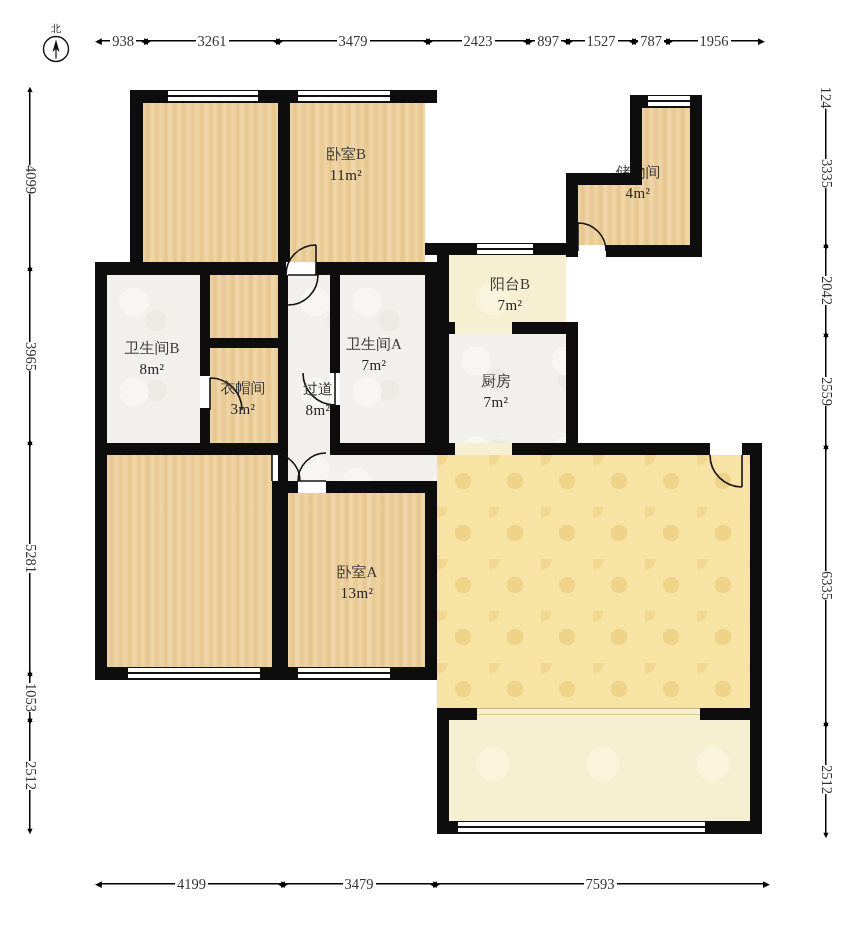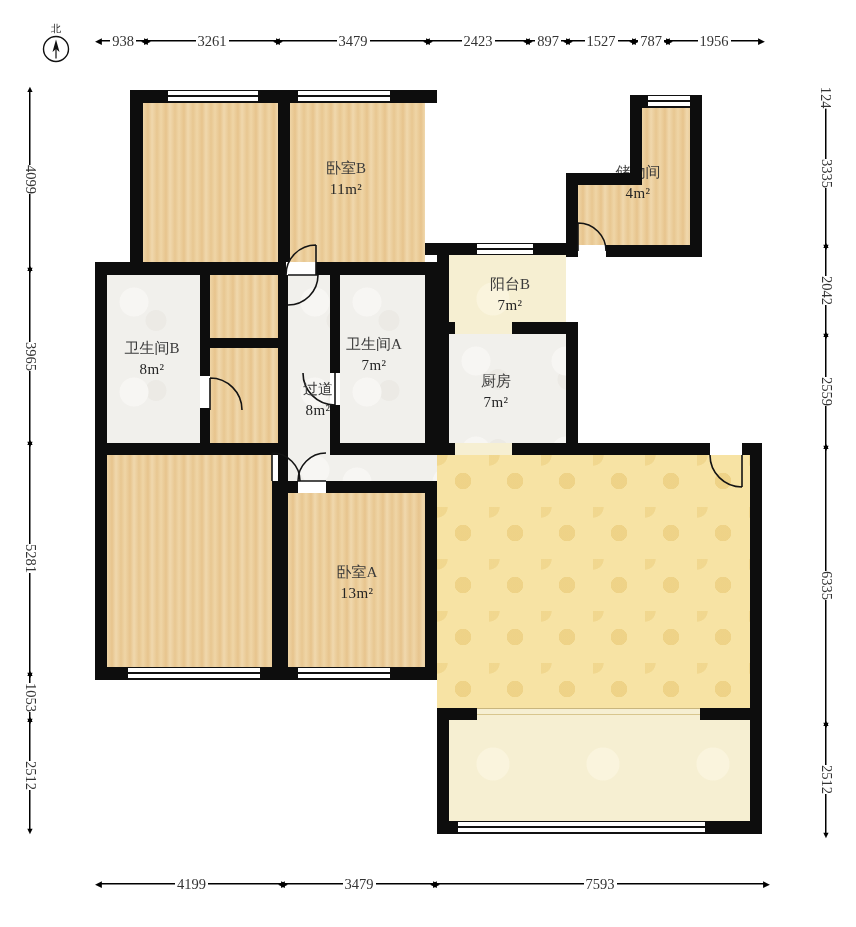--- a/index.html
+++ b/index.html
@@ -143,35 +143,39 @@
       <path d="M288 275 L318 275 M318 275 A30 30 0 0 1 288 305"></path>
       <path d="M335 373 L335 405 M335 405 A32 32 0 0 1 303 373"></path>
       <path d="M210 378 L210 410 M210 378 A32 32 0 0 1 242 410"></path>
       <path d="M272 453 L272 481 M272 453 A28 28 0 0 1 300 481"></path>
       <path d="M298 481 L326 481 M298 481 A28 28 0 0 1 326 453"></path>
       <path d="M578 223 L578 251 M578 223 A28 28 0 0 1 606 251"></path>
       <path d="M742 455 L742 487 M742 487 A32 32 0 0 1 710 455"></path>
     </g>
   </svg>
 
-  <div class="rlabel" style="left:281px;top:160px">
+  <div class="rlabel" style="left:281px;top:146px">
     <div class="rname">卧室B</div>
     <div class="rarea">11m²</div>
   </div>
   <div class="rlabel under" style="left:573px;top:164px">
     <div class="rname">储物间</div>
     <div class="rarea">4m²</div>
   </div>
   <div class="rlabel" style="left:445px;top:276px">
     <div class="rname">阳台B</div>
     <div class="rarea">7m²</div>
   </div>
   <div class="rlabel" style="left:87px;top:340px">
     <div class="rname">卫生间B</div>
     <div class="rarea">8m²</div>
+  </div>
+  <div class="rlabel" style="left:178px;top:380px">
+    <div class="rname">衣帽间</div>
+    <div class="rarea">3m²</div>
   </div>
   <div class="rlabel" style="left:309px;top:336px">
     <div class="rname">卫生间A</div>
     <div class="rarea">7m²</div>
   </div>
   <div class="rlabel" style="left:253px;top:381px">
     <div class="rname">过道</div>
     <div class="rarea">8m²</div>
   </div>
   <div class="rlabel" style="left:431px;top:373px">

